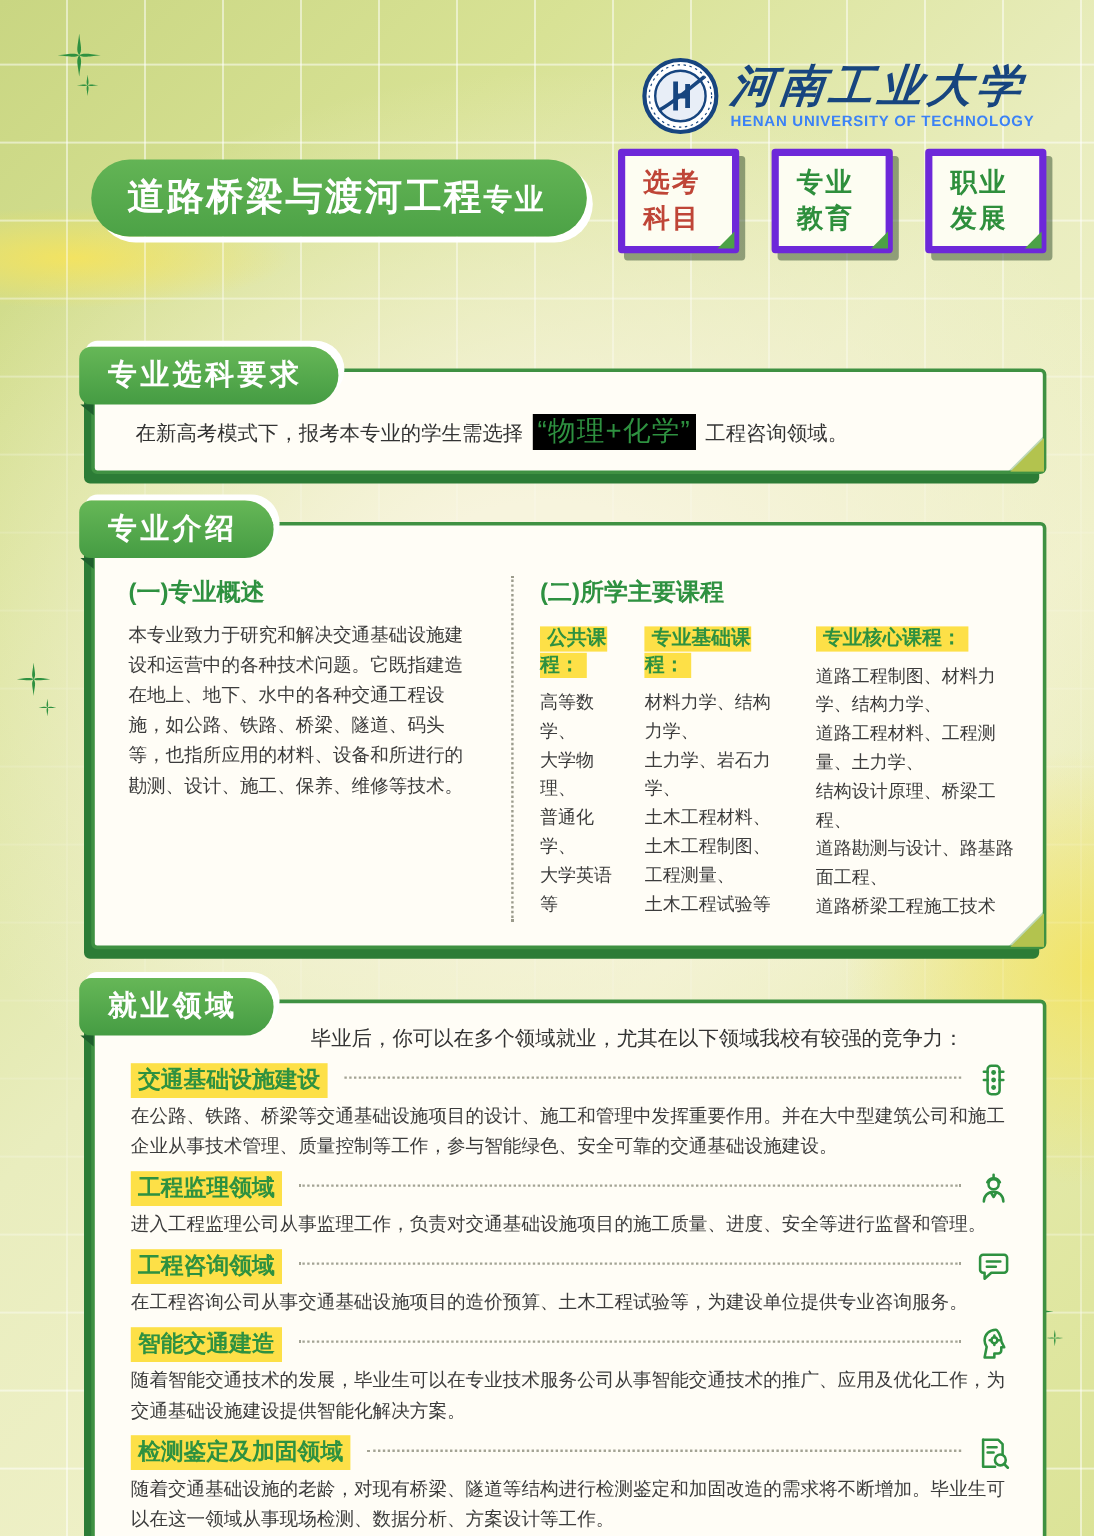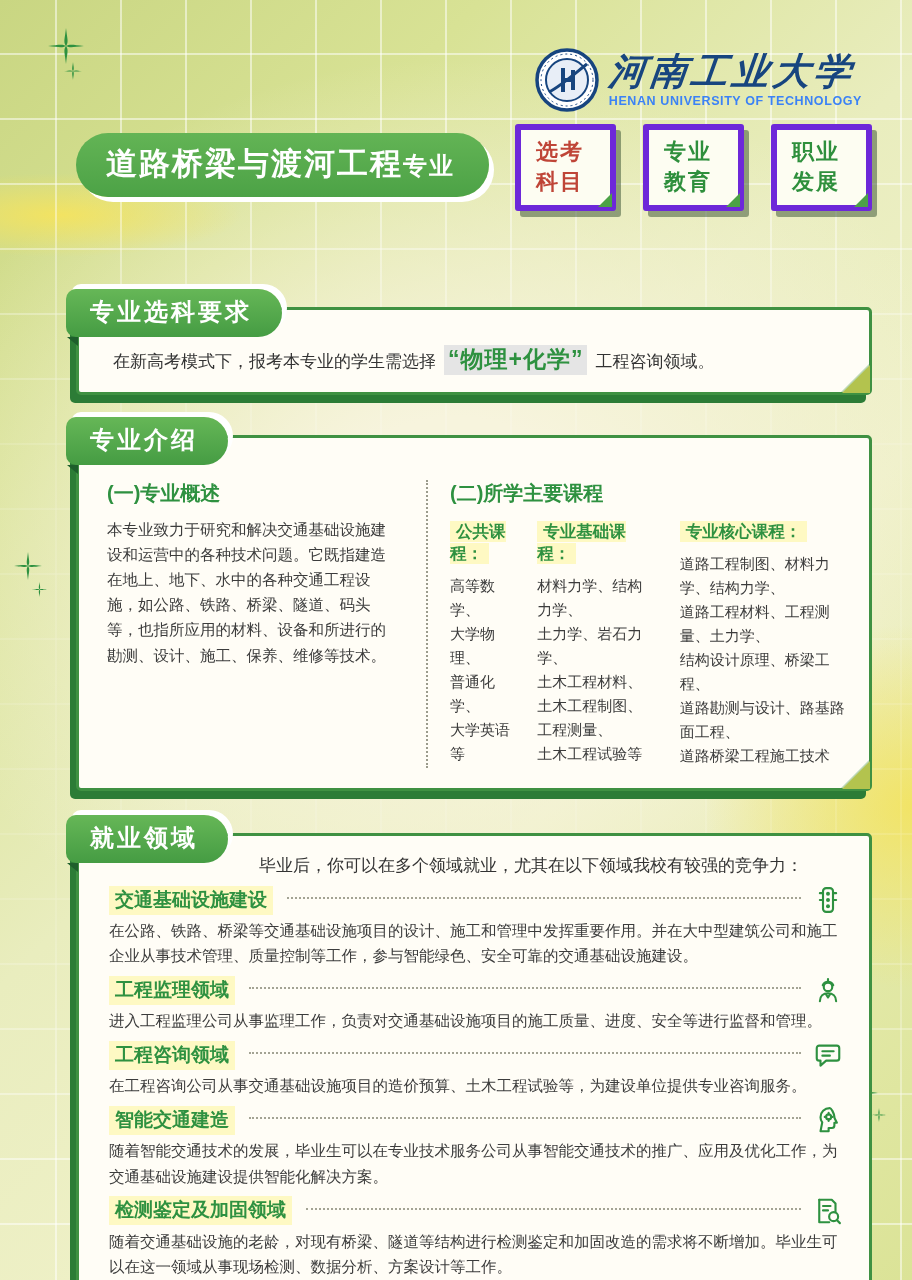--- a/index.html
+++ b/index.html
@@ -55,27 +55,27 @@
      padding:7px 30px 9px 24px; border-radius:10px 24px 24px 10px;
      box-shadow:5px -5px 0 #ffffff; white-space:nowrap; z-index:3; }
   .tab::after { content:''; position:absolute; left:1px; bottom:-9px; width:0; height:0;
      border-top:9px solid #1e5f2c; border-left:11px solid transparent; }
   .dogear { position:absolute; right:-1px; bottom:-1px; width:0; height:0;
      border-bottom:28px solid #f2dd55; border-left:28px solid transparent; }
   .dogear::before { content:''; position:absolute; left:-30px; top:-2px; width:0; height:0;
      border-bottom:30px solid rgba(63,145,66,.35); border-left:30px solid transparent; }
 
   .green-h { color:#2e9140; font-weight:bold; }
-  .hl { background:#fef9c3; color:#2e9140; font-weight:bold; padding:1px 6px 2px; }
+  .hl { background:#fde047; color:#2e9140; font-weight:bold; padding:1px 6px 2px; }
   .body-text { color:#3c3c3c; font-size:15.5px; line-height:1.62; }
 
   
   .panel-select { margin-top:96px; height:88px; padding:34px 30px 0 34px; }
   .panel-select .line { font-size:17px; color:#333; }
-  .panel-select .subject-hl { background:#e5e5e5; color:#2e9140; font-weight:bold; font-size:23px;
+  .panel-select .subject-hl { background:#000000; color:#2e9140; font-weight:normal; font-size:23px;
       padding:1px 4px 3px; margin:0 8px; letter-spacing:1px; }
 
   
   .panel-intro { margin-top:40px; padding:26px 24px 20px 28px; }
   .intro-cols { display:flex; margin-top:16px;gap:19px; }
   .col-overview { width:300px; padding-right:18px; }
   .col-courses { flex:1; border-left:2px dotted #9b9b8c; padding-left:22px; }
   .sub-h { font-size:20px; margin-bottom:10px; }
   .course-groups { display:flex; gap:26px; margin-top:14px; }
   .course-group .cg-text { margin-top:9px; white-space:pre-line; color:#3c3c3c; font-size:15px; line-height:1.6; }

